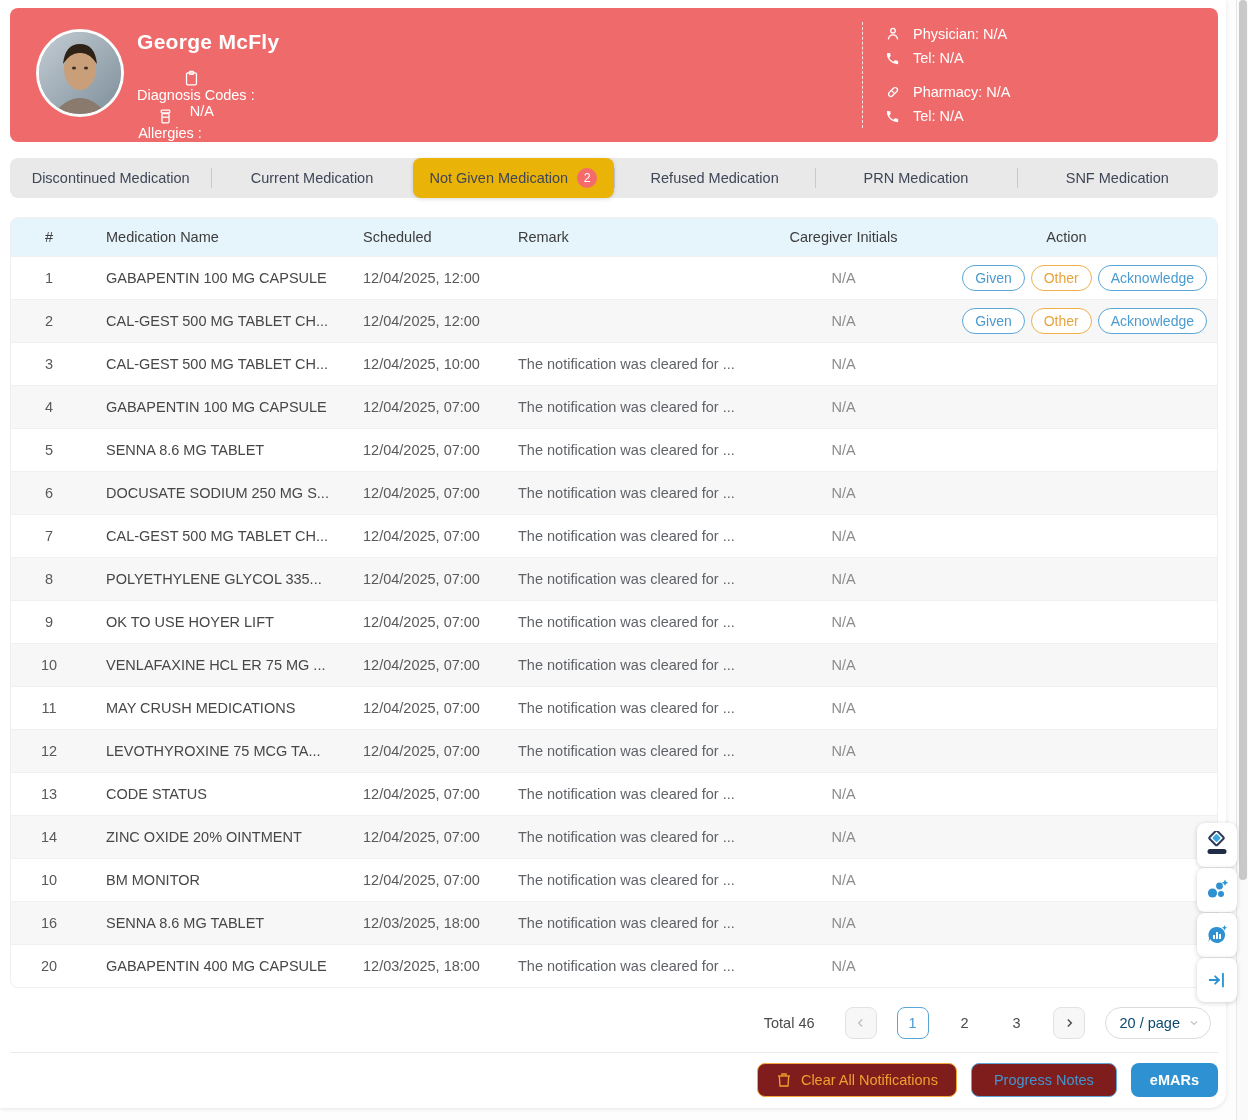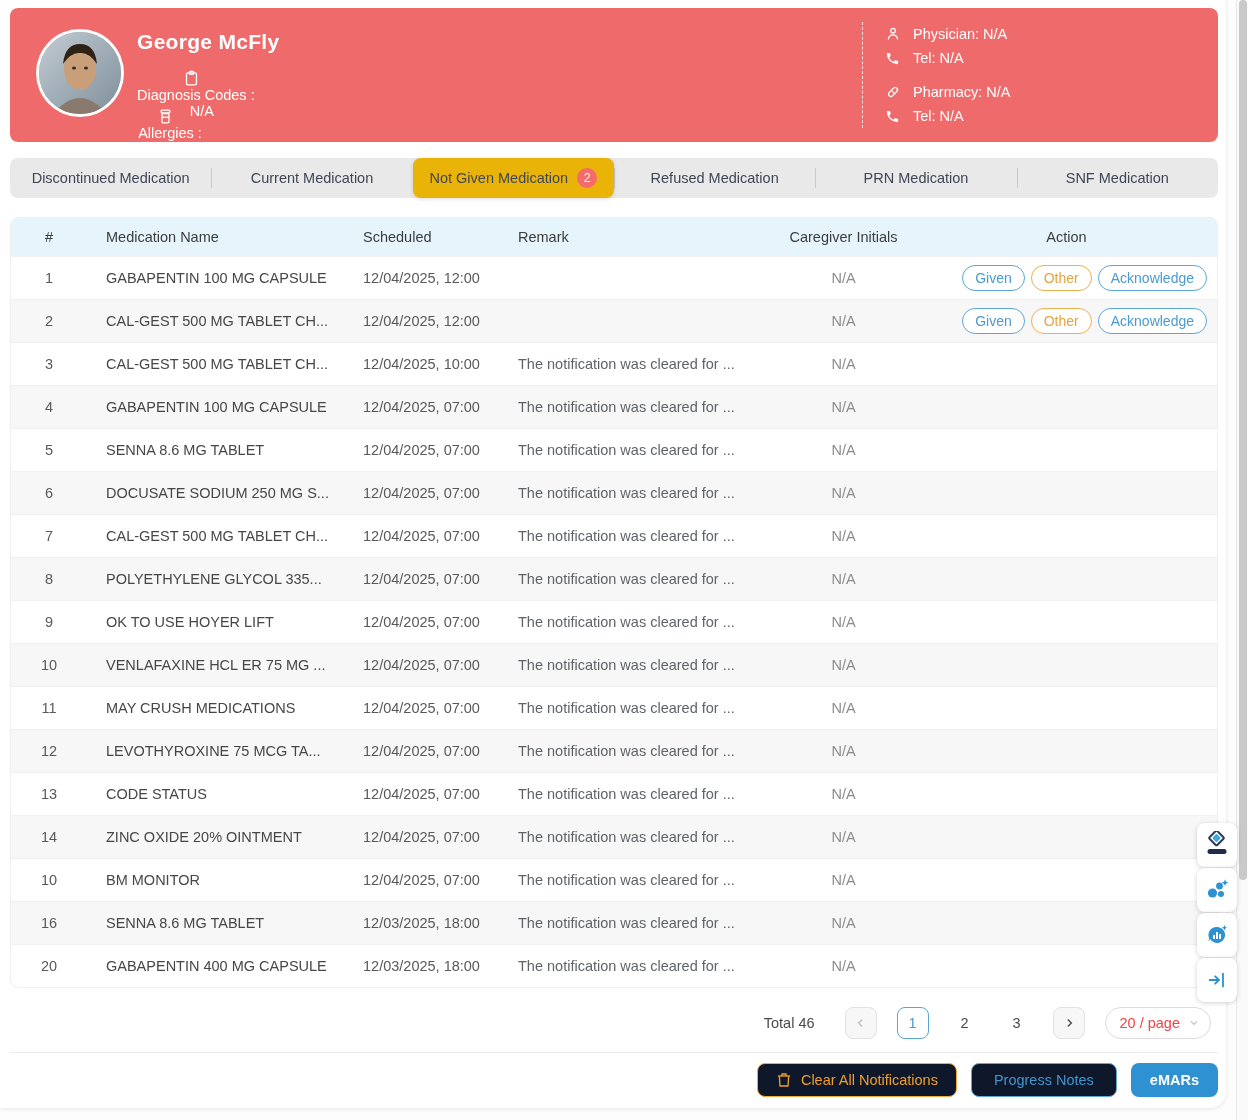--- a/index.html
+++ b/index.html
@@ -62,28 +62,28 @@
   
   .pagination { position:absolute; left:10px; top:1005px; width:1201px; height:36px;
                 display:flex; align-items:center; justify-content:flex-end; gap:20px; font-size:14.5px; color:#4a4a4a; }
   .pg-total { margin-right:10px; }
   .pg-btn { width:32px; height:32px; border-radius:8px; border:1px solid #e2e2e2; background:#f7f7f7;
             display:flex; align-items:center; justify-content:center; cursor:pointer; }
   .pg-btn.prev { color:#c0c0c0; } .pg-btn.next { color:#4a4a4a; }
   .pg-num { width:32px; height:32px; display:flex; align-items:center; justify-content:center; cursor:pointer; }
   .pg-num.active { background:#fff; border:1px solid #58a6d6; color:#4a9bd0; border-radius:8px; }
   .pg-size { height:32px; padding:0 10px 0 14px; border:1px solid #dcdcdc; border-radius:16px; background:#fff;
-             display:flex; align-items:center; gap:8px; color:#ef4444; cursor:pointer; }
+             display:flex; align-items:center; gap:8px; color:#0c4a6e; cursor:pointer; }
   .pg-size .chev { color:#c4c4c4; display:inline-flex; }
 
   
   .footer { position:absolute; left:10px; top:1052px; width:1208px; height:54px;
             border-top:1px solid #ebebeb; display:flex; align-items:center; justify-content:flex-end; gap:14px; }
   .ft-btn { height:34px; border-radius:8px; font-size:14.5px; font-family:"Liberation Sans",sans-serif;
-            display:flex; align-items:center; justify-content:center; cursor:pointer; background:#0f172a; }
+            display:flex; align-items:center; justify-content:center; cursor:pointer; background:#7f1d1d; }
   .ft-clear { border:1px solid #f3ab3f; color:#efa02f; padding:0 18px; gap:9px; }
   .ft-notes { border:1px solid #5fa8d8; color:#4196cf; padding:0 22px; }
   .ft-emars { border:none; background:#2e91d1; color:#fff; padding:0 19px; font-weight:bold; }
 
   
   .float-stack { position:absolute; right:11px; top:823px; width:40px; z-index:5; }
   .float-btn { width:40px; height:44px; background:#fff; border-radius:8px; box-shadow:0 1px 5px rgba(0,0,0,.18);
                display:flex; align-items:center; justify-content:center; margin-bottom:1px; cursor:pointer; }
 
   

